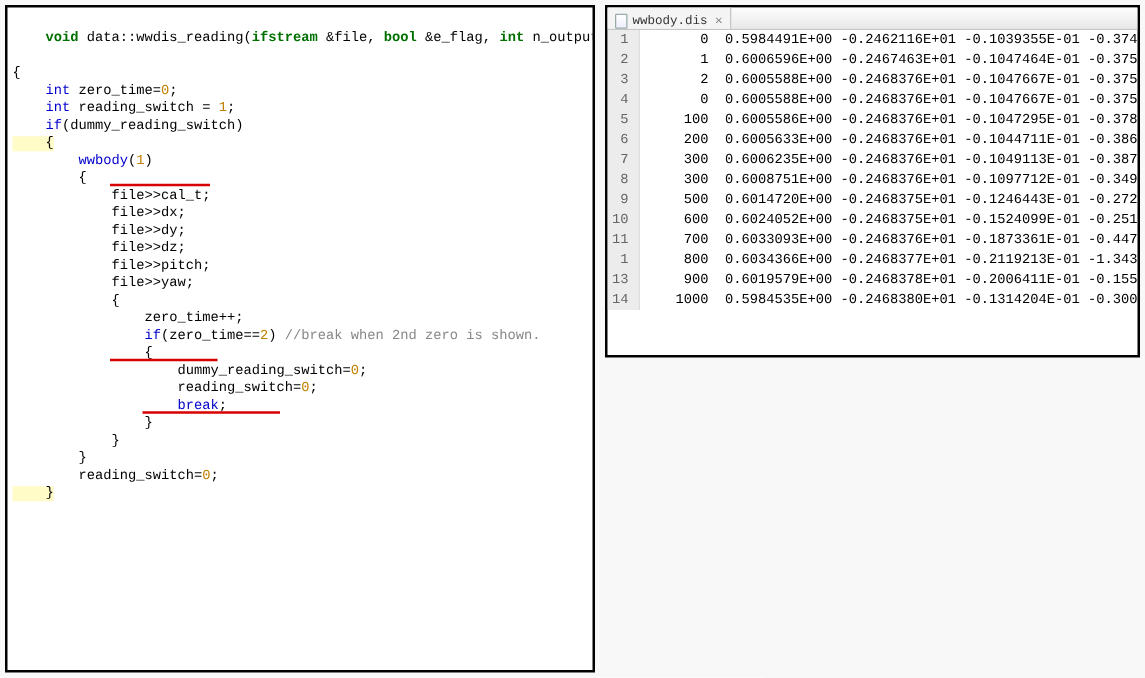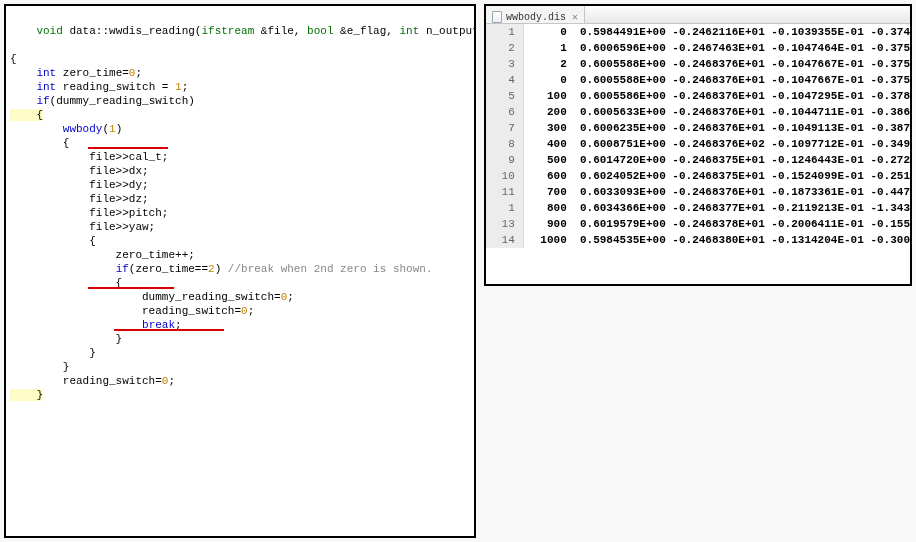--- a/index.html
+++ b/index.html
@@ -33,21 +33,21 @@
     width: 428px;
     height: 282px;
     overflow: hidden;
   }
   .code-line {
     white-space: pre;
     line-height: 14px;
     color: #000;
     position: relative;
   }
-  .kw-green { color: #007000; }
+  .kw-green { color: #007000; font-weight: bold; }
   .kw-blue { color: #0000cc; }
   .kw-comment { color: #888888; }
   .kw-num { color: #c08000; }
   .underline-red {
     position: absolute;
     height: 2px;
     background: #d80000;
     z-index: 2;
   }
   .tab-bar {
@@ -96,22 +96,21 @@
   .row .ln {
     width: 42px;
     text-align: right;
     padding-right: 8px;
     background: #ececec;
     color: #666;
     border-right: 1px solid #ddd;
   }
   .row .cells {
     white-space: pre;
-    padding-left: 10px;
-    font-weight: bold;
+    padding-left: 22px;
   }
 </style>
 </head>
 <body>
 
 <div class="panel code-panel">
   <div class="code-line">
     <span class="kw-green">void</span><span> </span><span>data::wwdis_reading</span><span>(</span><span class="kw-green">ifstream</span><span> &amp;file, </span><span class="kw-green">bool</span><span> &amp;e_flag, </span><span class="kw-green">int</span><span> n_output)</span>
   </div>
   <div class="code-line">{</div>
@@ -183,21 +182,21 @@
       <div class="row">
         <div class="ln">6</div>
         <div class="cells">  200  0.6005633E+00 -0.2468376E+01 -0.1044711E-01 -0.386</div>
       </div>
       <div class="row">
         <div class="ln">7</div>
         <div class="cells">  300  0.6006235E+00 -0.2468376E+01 -0.1049113E-01 -0.387</div>
       </div>
       <div class="row">
         <div class="ln">8</div>
-        <div class="cells">  400  0.6008751E+00 -0.2468376E+02 -0.1097712E-01 -0.349</div>
+        <div class="cells">  300  0.6008751E+00 -0.2468376E+01 -0.1097712E-01 -0.349</div>
       </div>
       <div class="row">
         <div class="ln">9</div>
         <div class="cells">  500  0.6014720E+00 -0.2468375E+01 -0.1246443E-01 -0.272</div>
       </div>
       <div class="row">
         <div class="ln">10</div>
         <div class="cells">  600  0.6024052E+00 -0.2468375E+01 -0.1524099E-01 -0.251</div>
       </div>
       <div class="row">

